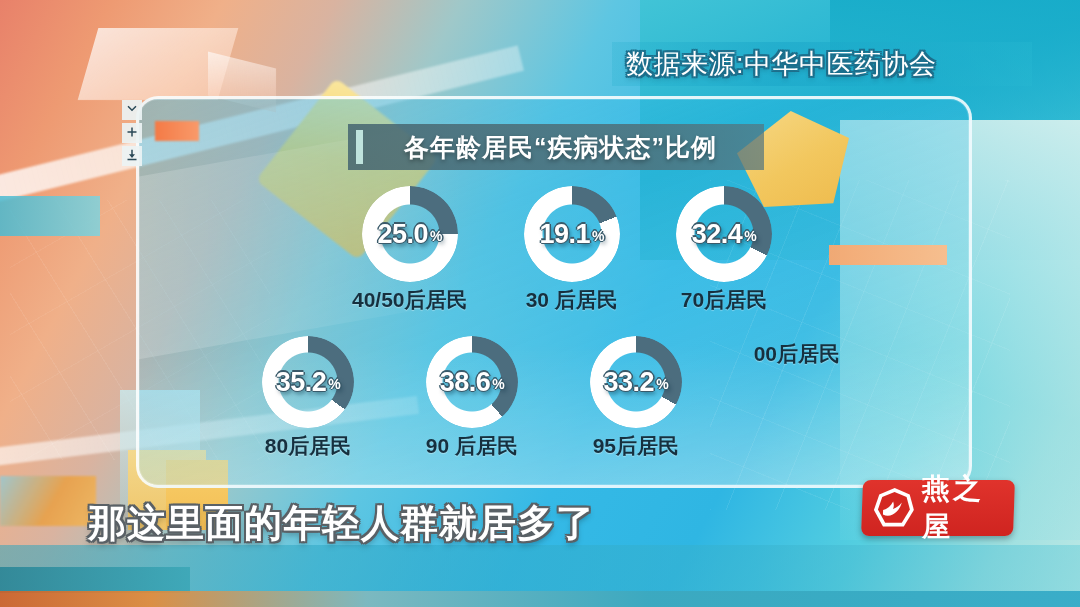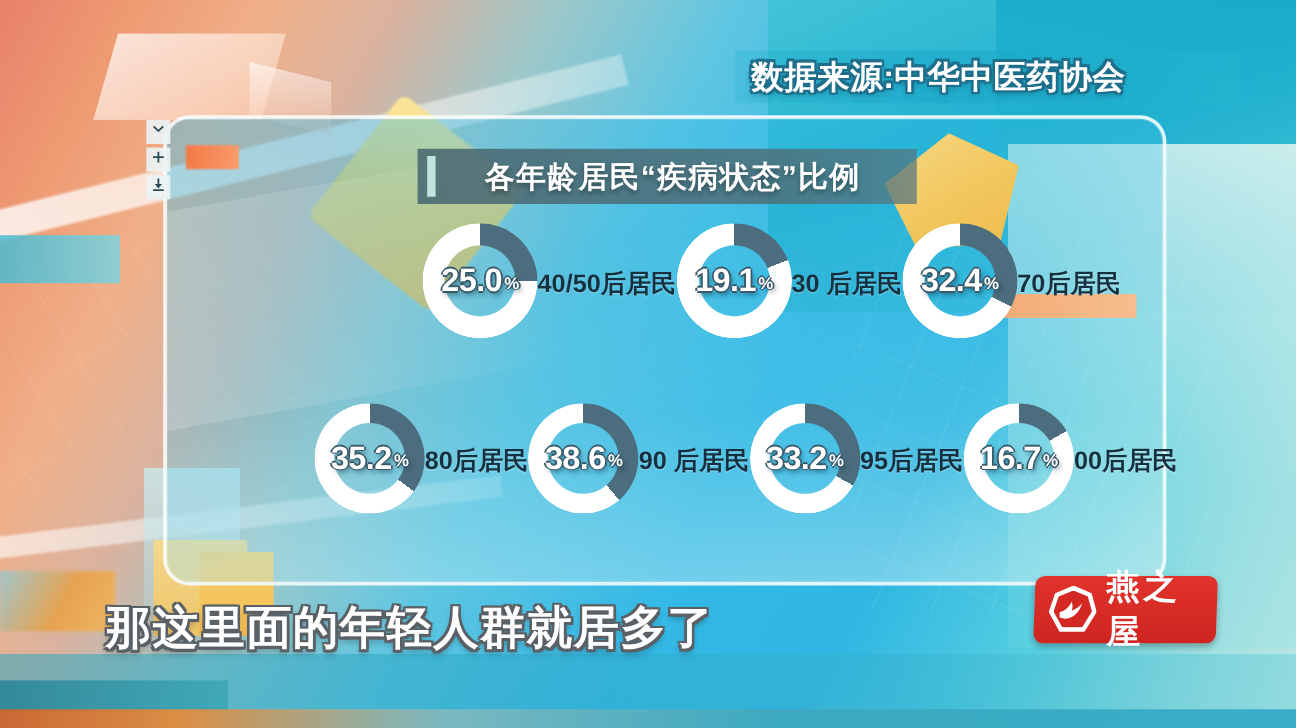--- a/index.html
+++ b/index.html
@@ -113,21 +113,21 @@
       repeating-linear-gradient(150deg, rgba(255,255,255,.06) 0 1px, transparent 1px 58px);
   }
 
   
   .source-banner {
     position: absolute; left: 612px; top: 42px; width: 420px; height: 44px;
     background: linear-gradient(90deg, rgba(35,175,205,.25), rgba(25,165,200,.55) 40%, rgba(40,185,210,.35));
     display: flex; align-items: center;
   }
   .source-text {
-    font-size: 27px; font-weight: bold; color: #ffffff;
+    font-size: 27px; font-weight: normal; color: #ffffff;
     letter-spacing: .5px;
     padding-left: 14px;
     text-shadow:
       -2px 0 0 #1d6f8c, 2px 0 0 #1d6f8c, 0 -2px 0 #1d6f8c, 0 2px 0 #1d6f8c,
       -2px -2px 0 #1d6f8c, 2px -2px 0 #1d6f8c, -2px 2px 0 #1d6f8c, 2px 2px 0 #1d6f8c,
       0 3px 5px rgba(0,40,60,.45);
     white-space: nowrap;
   }
 
   
@@ -194,21 +194,21 @@
   }
 
   
   .donut-row {
     position: absolute; display: flex;
   }
   .row-top { left: 352px; top: 186px; width: 420px; justify-content: space-between; }
   .row-bottom { left: 262px; top: 336px; width: 578px; justify-content: space-between; }
 
   .donut-cell {
-    display: flex; flex-direction: row; align-items: center;
+    display: flex; flex-direction: column; align-items: center;
   }
   .donut {
     position: relative; width: 96px; height: 96px; border-radius: 50%;
   }
   .row-bottom .donut { width: 92px; height: 92px; }
   .donut-ring {
     position: absolute; inset: 0; border-radius: 50%;
     box-shadow: 0 3px 6px rgba(0,50,70,.28);
   }
   .donut-value {
@@ -375,24 +375,20 @@
         <div class="donut-label">90 后居民</div>
       </div>
       <div class="donut-cell">
         <div class="donut">
           <div class="donut-ring" style="background: conic-gradient(rgb(76, 109, 126) 0deg, rgb(76, 109, 126) 119.52deg, rgb(255, 255, 255) 119.52deg, rgb(255, 255, 255) 360deg); mask-image: radial-gradient(circle, transparent 0px, transparent 29px, rgb(0, 0, 0) 30px);"></div>
           <div class="donut-value"><span>33.2</span><span class="pct">%</span></div>
         </div>
         <div class="donut-label">95后居民</div>
       </div>
       <div class="donut-cell">
-        <div class="donut">
-          <div class="donut-ring" style="background: conic-gradient(rgb(76, 109, 126) 0deg, rgb(76, 109, 126) 60.12deg, rgb(255, 255, 255) 60.12deg, rgb(255, 255, 255) 360deg); mask-image: radial-gradient(circle, transparent 0px, transparent 29px, rgb(0, 0, 0) 30px);"></div>
-          <div class="donut-value"><span>16.7</span><span class="pct">%</span></div>
-        </div>
         <div class="donut-label">00后居民</div>
       </div>
     </div>
 
   <div class="mini-toolbar">
     <div class="mini-btn">
       <span>
         <svg viewBox="0 0 16 16">
             <path d="M2 5l6 6 6-6-1.4-1.4L8 8.2 3.4 3.6z"></path>
           </svg>

